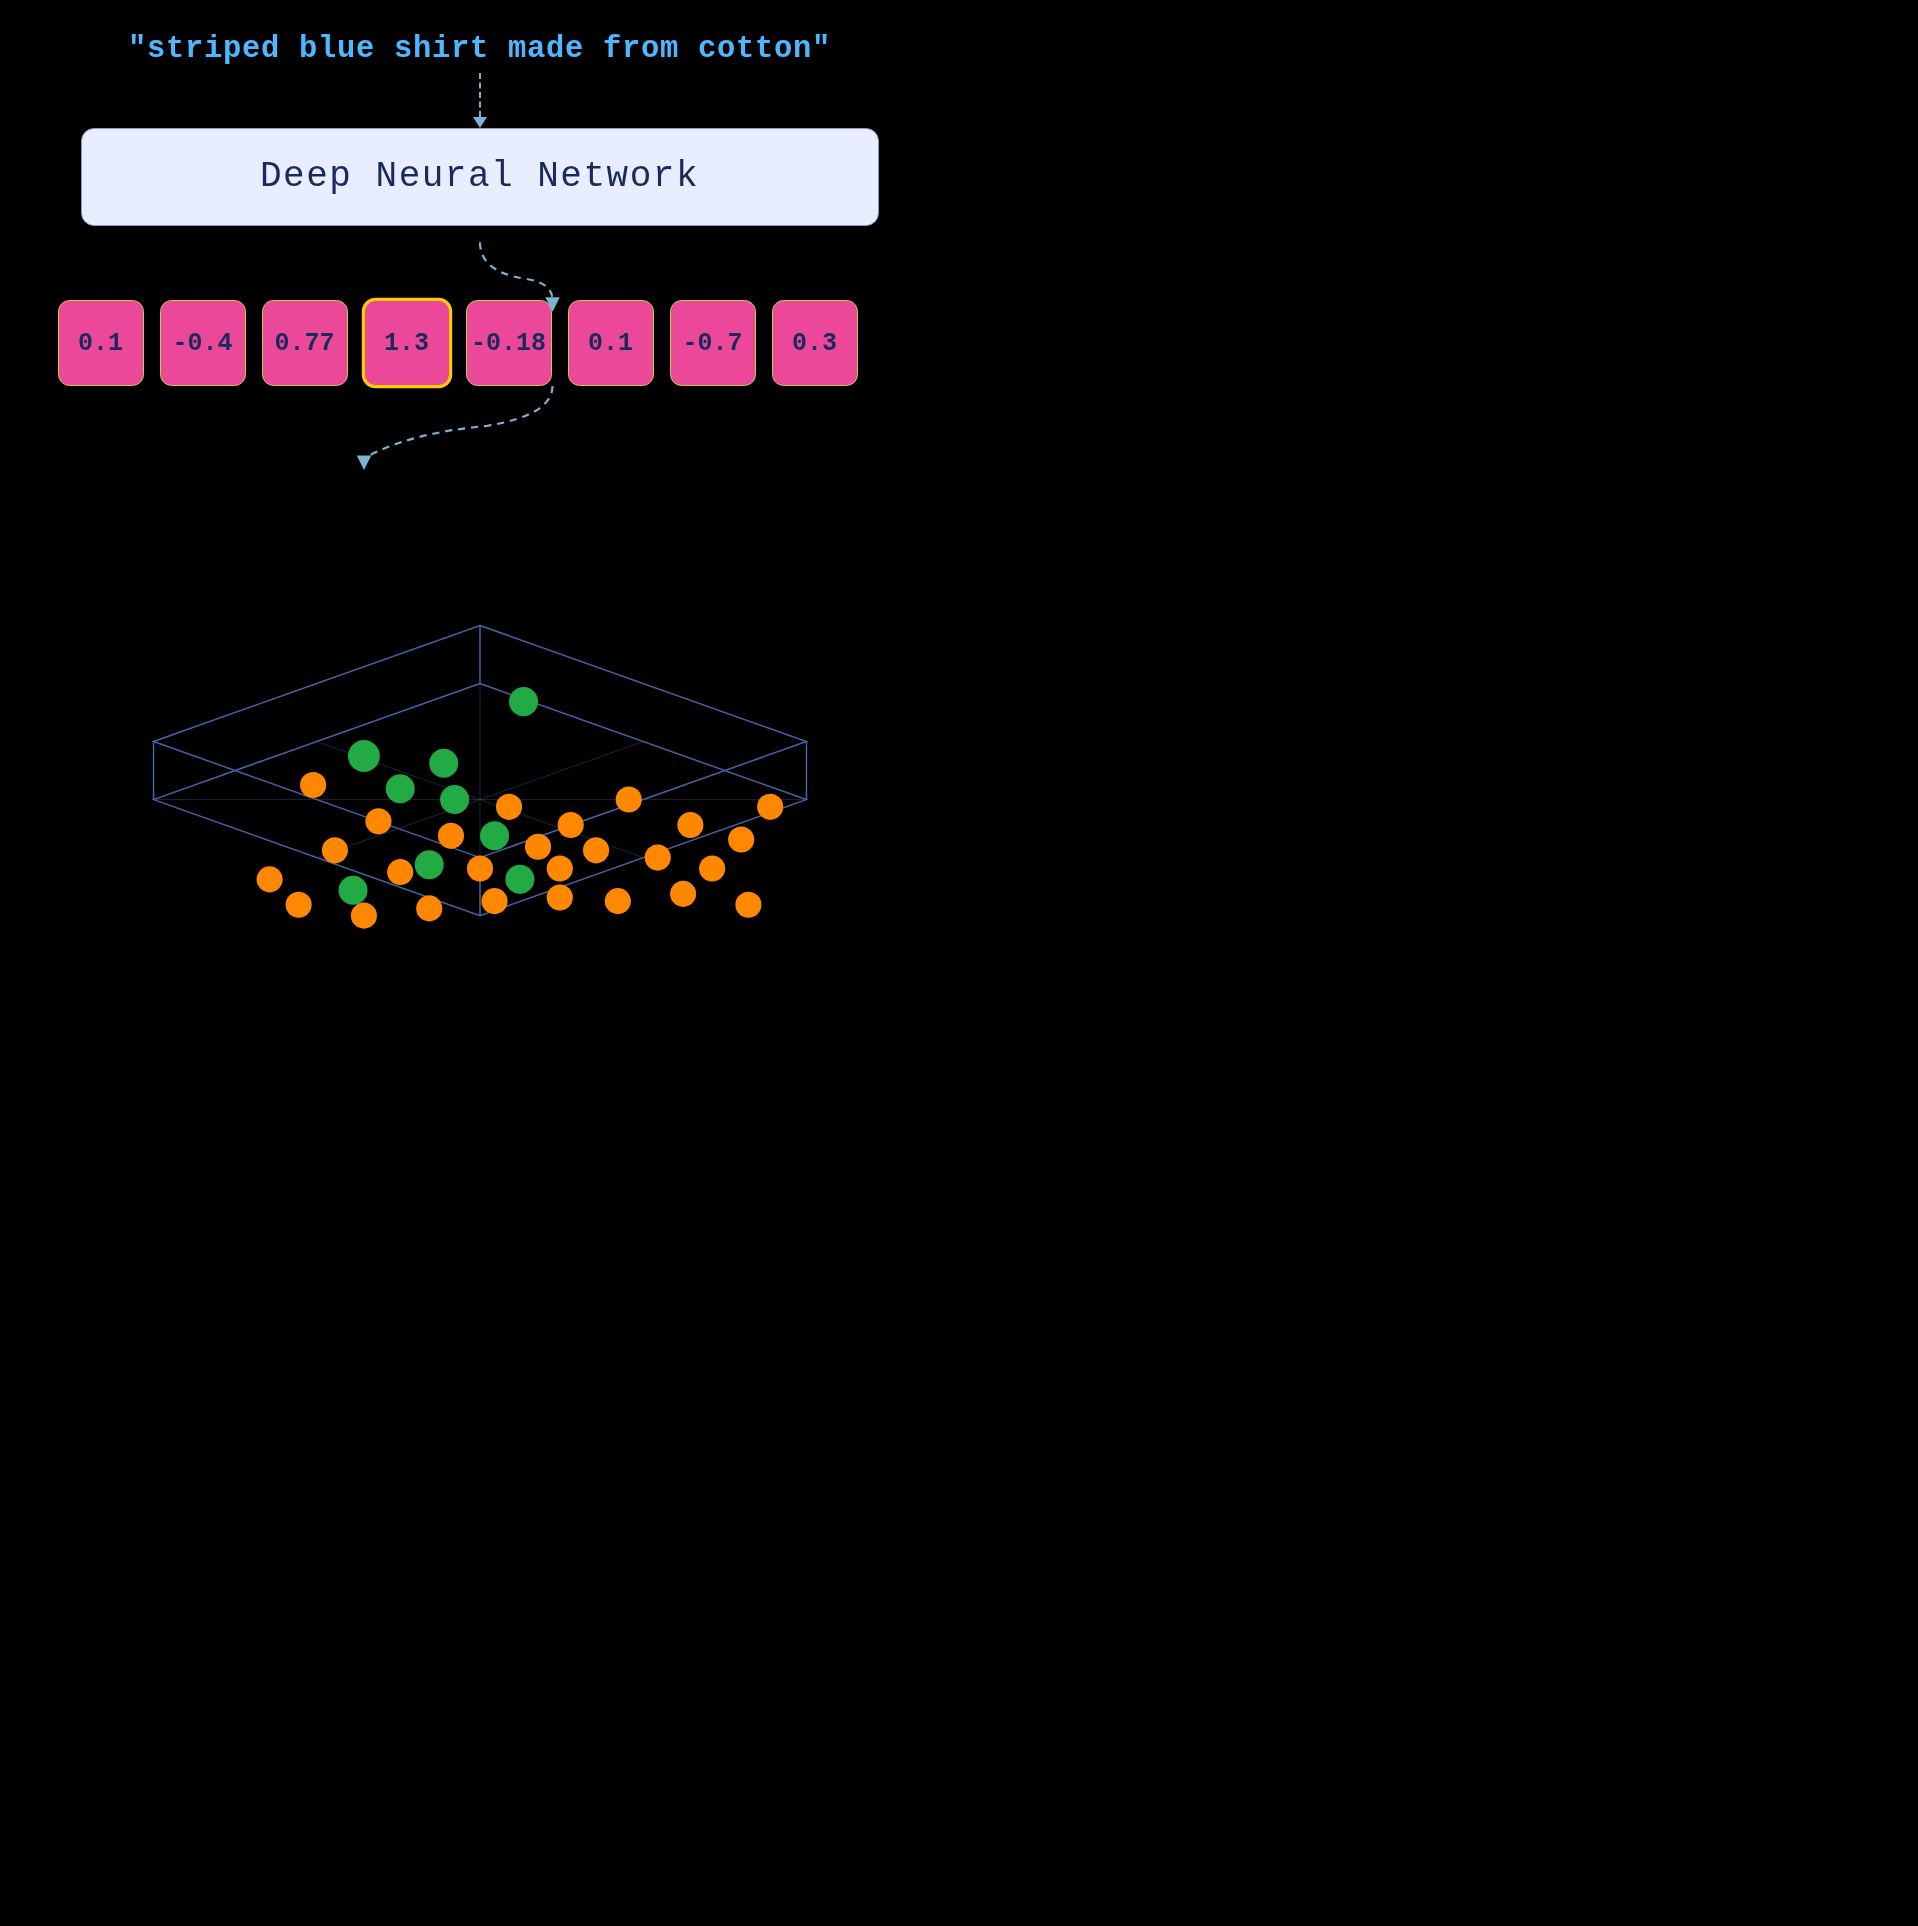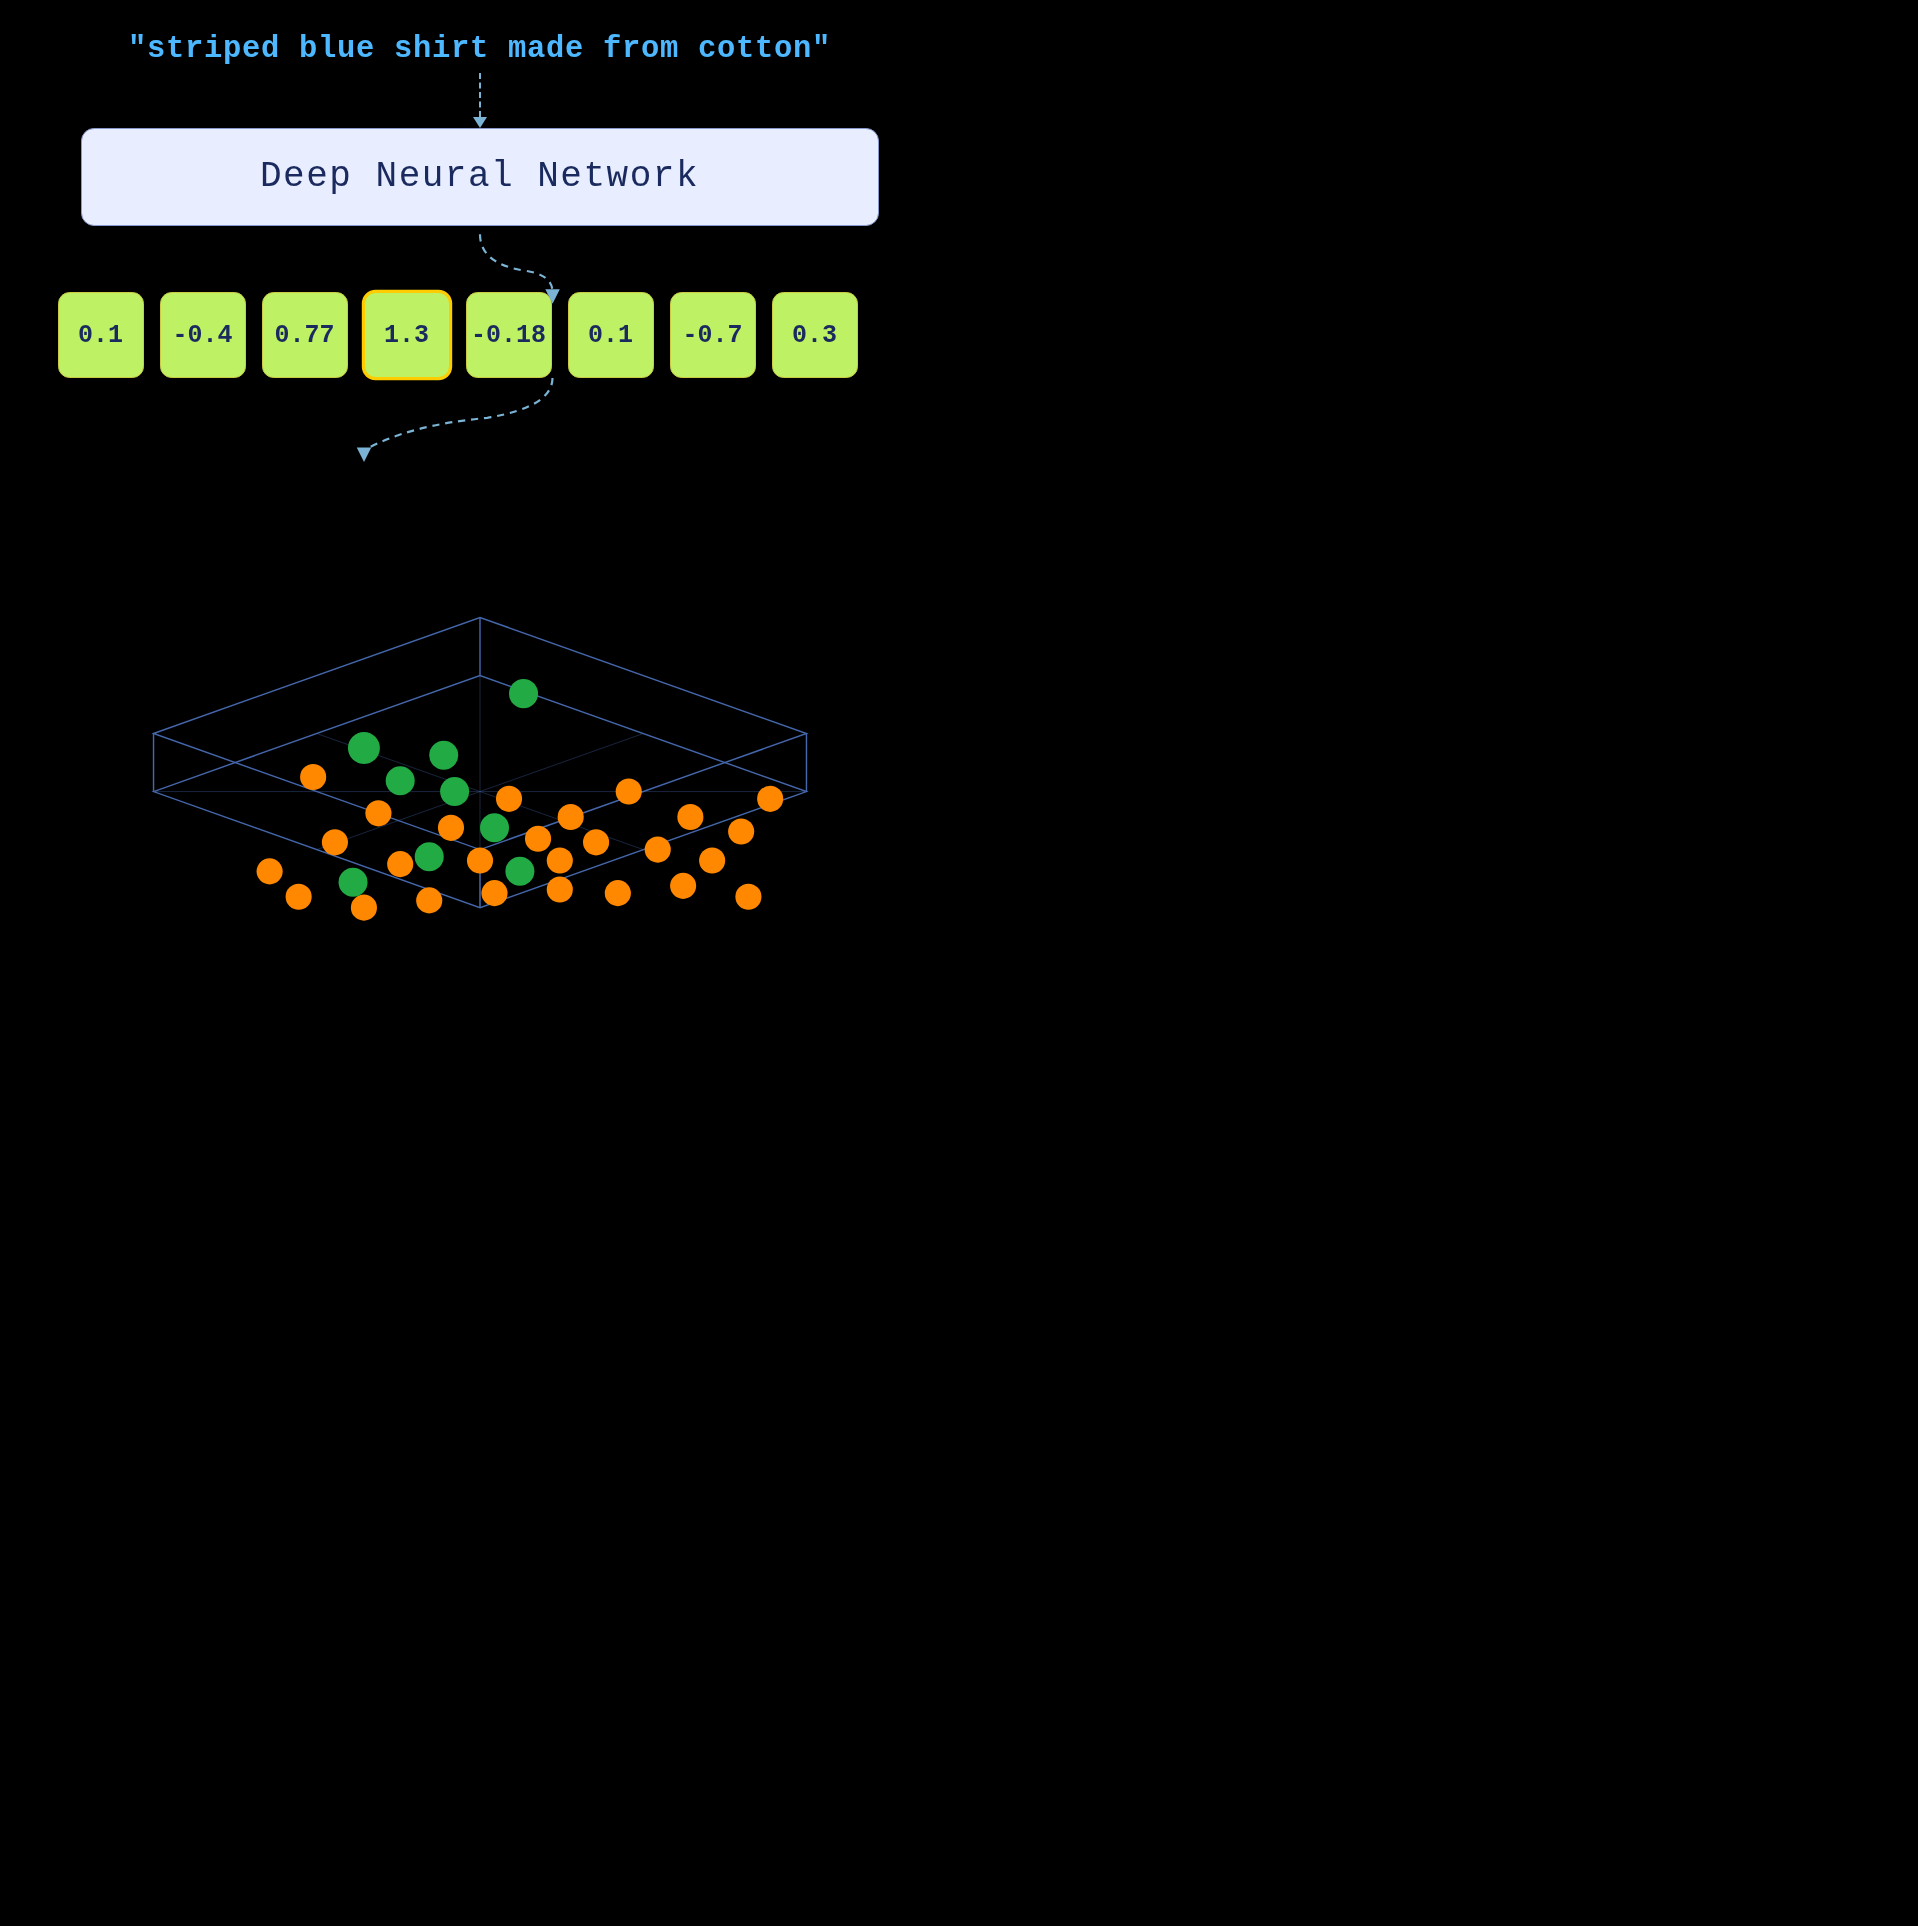--- a/index.html
+++ b/index.html
@@ -56,21 +56,21 @@
     
     .dnn-box {
       width: 798px;
       background: #e8eeff;
       border: 1.5px solid #8899cc;
       border-radius: 13px;
       display: flex;
       align-items: flex-end;
       justify-content: center;
       padding: 27.6px 29px;
-      margin: 8px;
+      margin: 16px;
     }
 
     .dnn-label {
       font-size: 36px;
       color: #1a2a5e;
       font-family: 'Courier New', Courier, monospace;
       font-weight: 500;
       letter-spacing: 1.5px;
     }
 
@@ -90,21 +90,21 @@
     
     .embedding-row {
       display: flex;
       flex-direction: row;
       gap: 16px;
       align-items: center;
       margin: 0;
     }
 
     .embedding-cell {
-      background: #bef264;
+      background: #ec4899;
       border: 1.8px solid #cccc44;
       border-radius: 11.6px;
       width: 86px;
       height: 86px;
       display: flex;
       align-items: center;
       justify-content: center;
       font-size: 25px;
       font-weight: bold;
       color: #1a2a5e;

